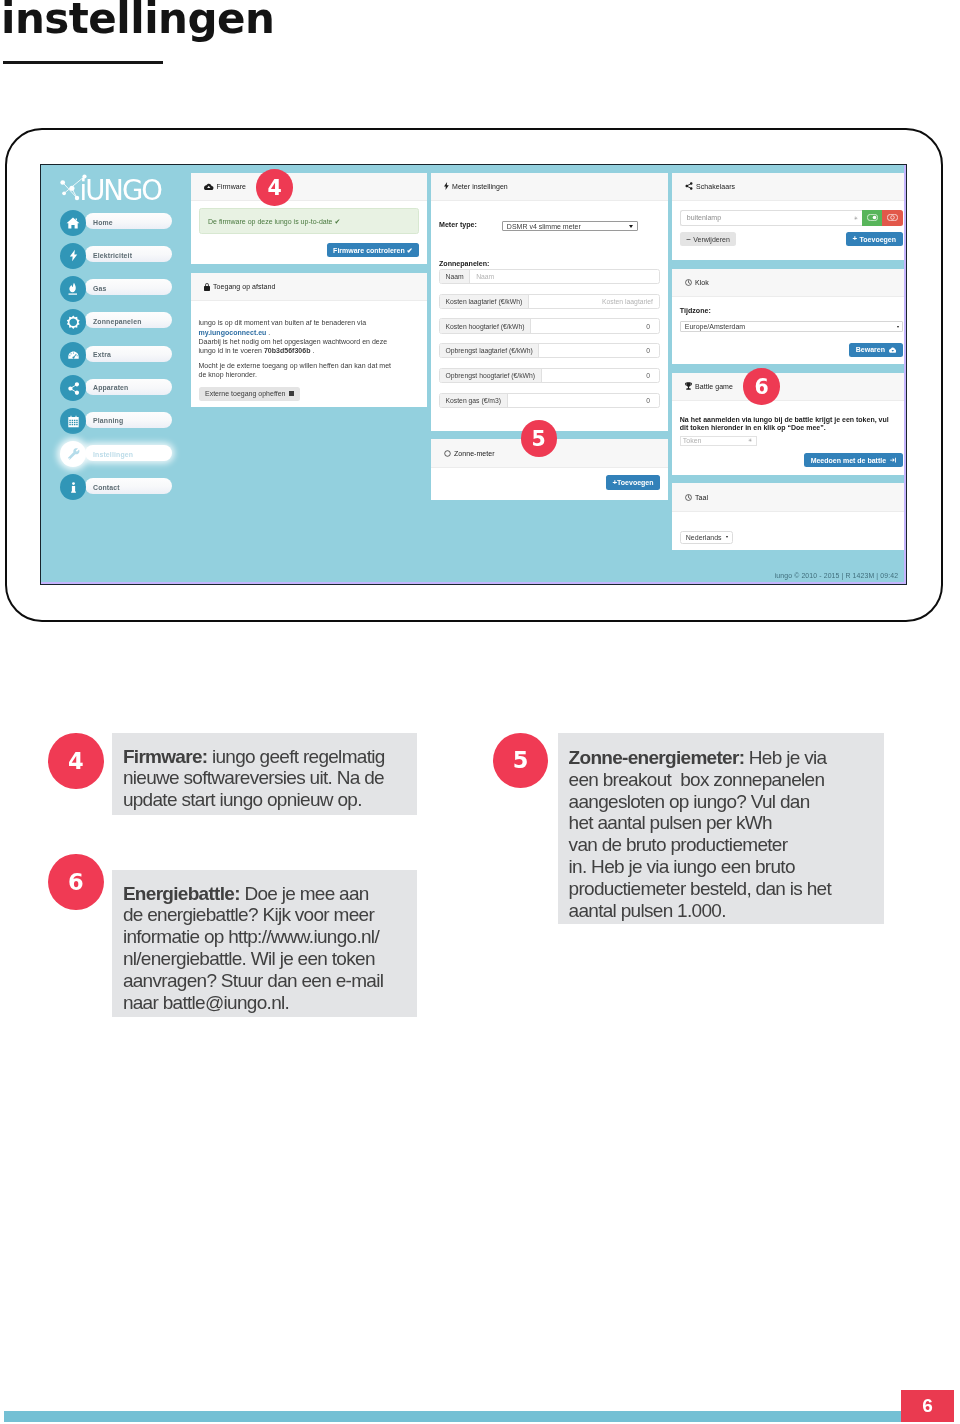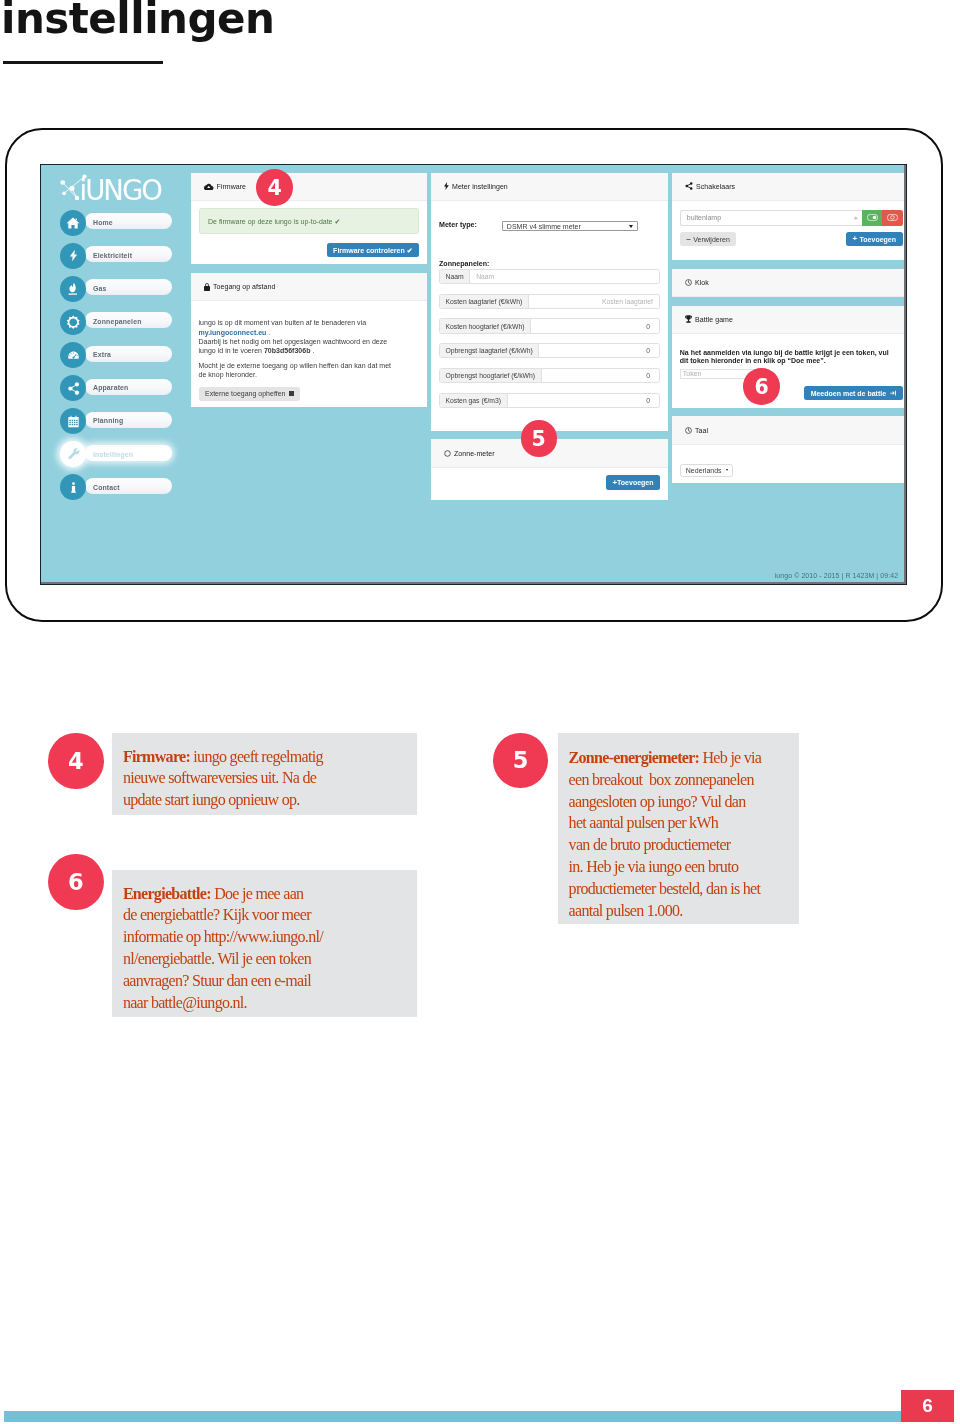--- a/index.html
+++ b/index.html
@@ -9,21 +9,21 @@
 
   
   .page-title { position:absolute; left:1px; top:-4px; font-size:42px; font-weight:700;
     font-family:"DejaVu Sans", sans-serif; letter-spacing:-0.5px; color:#141414; line-height:46px; }
   .title-rule { position:absolute; left:3px; top:61px; width:160px; height:3px; background:#161616; }
 
   
   .tablet { position:absolute; left:5px; top:128px; width:938px; height:494px;
     border:2.1px solid #0d0d0d; border-radius:37px; background:#fff; }
   .screen { position:absolute; left:40px; top:164px; width:867px; height:421px;
-    background:#737373; border:1.8px solid #18242c; overflow:hidden; }
+    background:#c4b5fd; border:1.8px solid #18242c; overflow:hidden; }
 
   .scr-inner { position:absolute; left:0; top:0; width:862.6px; height:416.6px;
     background:#93d0de; }
 
   
   .logo { position:absolute; left:16px; top:5.5px; width:112px; height:34px; }
   .side { position:absolute; left:19px; top:44.7px; width:152px; }
   .side-item { position:relative; height:33.1px; }
   .side-pill { position:absolute; left:24.7px; top:3.5px; width:87px; height:16px;
     border-radius:8px; background:linear-gradient(180deg,#fdfdfd 0%,#f7f8fa 55%,#eceff6 100%); }
@@ -122,31 +122,31 @@
   .c4 { left:215.4px; top:4px; width:36.5px; height:36.5px; font-size:20.5px; padding-top:1.5px; }
   .c5 { left:479.5px; top:255.3px; width:36.5px; height:36.5px; font-size:20.5px; padding-top:1.5px; }
   .c6 { left:702.4px; top:203px; width:36.5px; height:36.5px; font-size:20.5px; padding-top:1.5px; }
 
   
   .note { position:absolute; }
   .note-circ { position:absolute; border-radius:50%; background:#f03a54; color:#fff;
     display:flex; align-items:center; justify-content:center; font-weight:700; font-size:22.5px;
     font-family:"DejaVu Sans", sans-serif; width:55.5px; height:55.8px; left:0; line-height:1; }
   .note-box { position:absolute; background:#e3e4e6; padding:12.5px 10px 4px 10.8px; }
-  .note-txt { font-family:Liberation Serif, serif; font-size:16px; letter-spacing:-0.7px; line-height:21.8px; color:#c2410c; }
+  .note-txt { font-family:Liberation Sans, sans-serif; font-size:19px; letter-spacing:-0.7px; line-height:21.8px; color:#404040; }
   .note-txt b { font-weight:700; }
   .n0 { left:48px; top:733px; }
   .n0 .note-circ { top:0px; }
   .n0 .note-box { left:64.1px; top:0px; width:304.5px; }
   .n1 { left:48px; top:854.2px; }
   .n1 .note-circ { top:0px; }
   .n1 .note-box { left:64.1px; top:16px; width:304.5px; }
   .n2 { left:492.9px; top:734.5px; }
   .n2 .note-circ { top:-2px; }
-  .n2 .note-box { left:64.9px; top:-1.5px; width:241px; padding-top:14px; padding-bottom:3px; }
+  .n2 .note-box { left:64.9px; top:-1.5px; width:326px; padding-top:14px; padding-bottom:3px; }
 
   .footbar { position:absolute; left:4px; top:1411px; width:900px; height:11px; background:#74c0d4; }
   .pagenum { position:absolute; left:901px; top:1390px; width:53px; height:32px; background:#ea3a50;
     color:#fff; display:flex; align-items:center; justify-content:center; font-size:19px; font-weight:700; }
 </style>
 </head>
 <body>
 
 <div class="page">
 
@@ -427,20 +427,38 @@
         <div class="card">
           <div class="card-head">
             <span class="ic">
                 <svg width="7" height="7" viewBox="0 0 14 14">
                   <circle cx="7" cy="7" r="5.9" fill="none" stroke="#1d1d1d" stroke-width="1.3"></circle>
                   <path d="M7 3.4V7.2l2.5 1.5" stroke="#1d1d1d" stroke-width="1.3" fill="none" stroke-linecap="round"></path>
                 </svg>
               </span>
             <span>Klok</span>
           </div>
+          <div class="card-body clock-body">
+            <div class="lbl">Tijdzone:</div>
+            <span class="sel sel-wide">
+                <span>Europe/Amsterdam</span>
+                <i class="caret"></i>
+              </span>
+            <div style="text-align:right;margin-top:9.5px;line-height:0">
+              <span class="btn">
+                  <span>Bewaren</span>
+                  <span class="ic2">
+                    <svg width="7.5" height="6" viewBox="0 0 20 15">
+                      <path fill="#fff" d="M16 6C15.6 3.1 13.2 1 10.2 1 7.9 1 5.9 2.3 5 4.3 2.2 4.6 0 7 0 9.9c0 3.1 2.5 5.1 5.5 5.1h9.9c2.6 0 4.6-2.1 4.6-4.7 0-2.5-1.5-4.1-4-4.3z"></path>
+                      <path fill="#3281b9" d="M10 12.2 6.6 7.5h6.8z"></path>
+                    </svg>
+                  </span>
+                </span>
+            </div>
+          </div>
         </div>
 
         <div class="card">
           <div class="card-head">
             <span class="ic">
                 <svg width="7" height="8" viewBox="0 0 14 16">
                   <path fill="#1d1d1d" d="M12.6 1.3H11V.4H3v.9H1.4C.6 1.3 0 1.9 0 2.7v1.1c0 1.7 1.3 3.1 3 3.3.5 1.2 1.6 2.1 2.9 2.3v2.9H4.1c-.9 0-1.6.7-1.6 1.6v1.6h9v-1.6c0-.9-.7-1.6-1.6-1.6H8.1V9.4c1.3-.2 2.4-1.1 2.9-2.3 1.7-.2 3-1.6 3-3.3V2.7c0-.8-.6-1.4-1.4-1.4zM1.5 3.8V2.8H3v2.7c-.9-.2-1.5-.9-1.5-1.7zm11 0c0 .8-.6 1.5-1.5 1.7V2.8h1.5v1z"></path>
                 </svg>
               </span>
             <span>Battle game</span>

